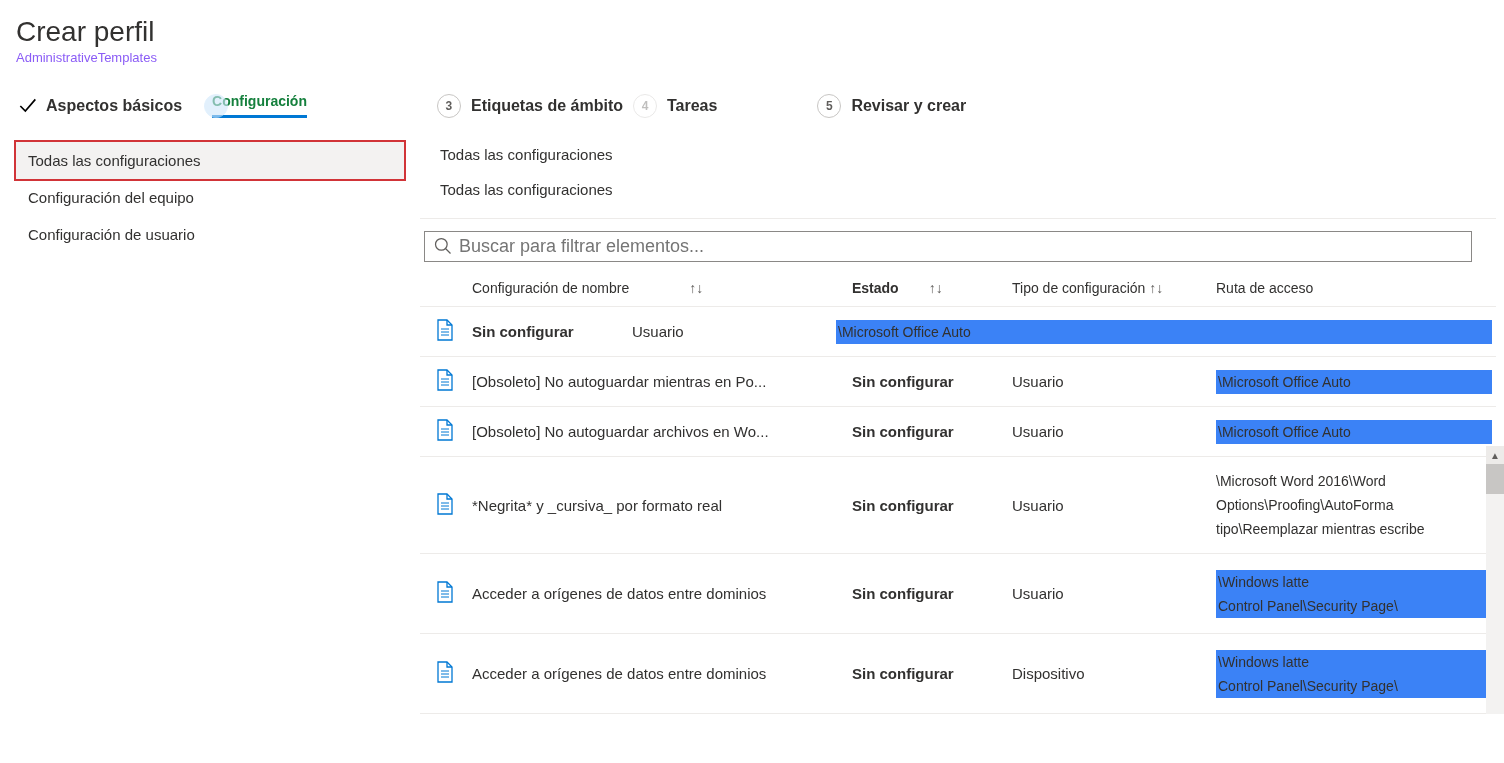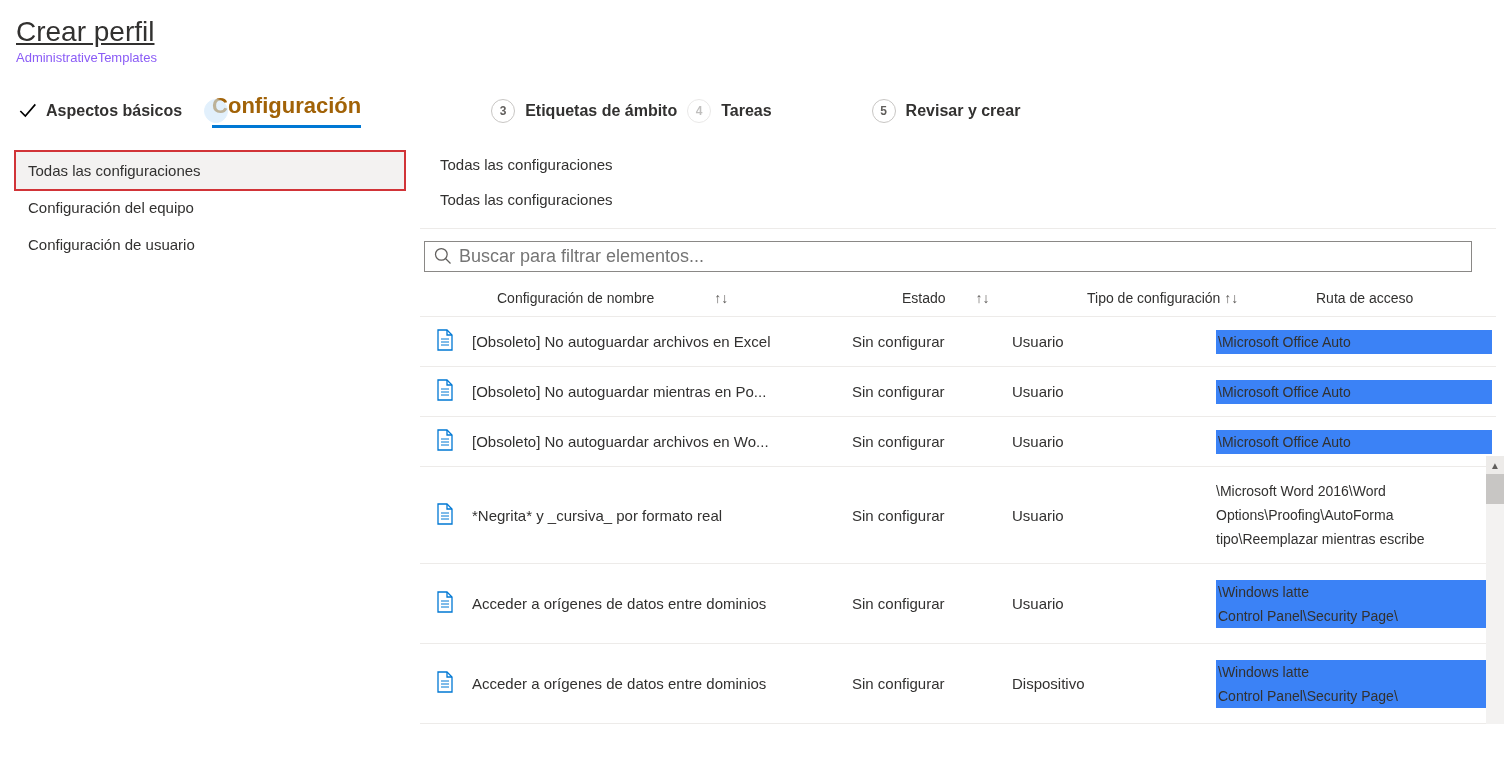--- a/index.html
+++ b/index.html
@@ -1,44 +1,44 @@
 <!DOCTYPE html>
 <html><head>
 <meta charset="utf-8">
 <style>
 * { box-sizing: border-box; margin: 0; padding: 0; }
 body { font-family: "Segoe UI", Arial, sans-serif; font-size: 14px; color: #323130; background: #fff; width: 1504px; }
 .hdr { padding: 16px 16px 4px 16px; }
-.hdr h1 { font-size: 28px; font-weight: 400; color: #323130; text-decoration: underline; }
+.hdr h1 { font-size: 28px; font-weight: 400; color: #323130; }
 .hdr .sub { font-size: 13px; color: #8b5cf6; margin-top: 2px; }
 .wizard-row { display: flex; align-items: center; gap: 0; padding: 24px 16px 16px 16px; font-weight: bold; }
 .step { display: flex; align-items: center; margin-right: 30px; }
 .step .chk { width: 22px; height: 22px; display: inline-flex; justify-content: center; align-items: center; margin-right: 8px; }
 .step .chk svg { width: 20px; height: 20px; }
 .step .lbl { font-size: 16px; }
-.step.active .lbl { font-size: 22px; color: #a16207; border-bottom: 3px solid #0078d4; padding-bottom: 6px; text-align: right; }
+.step.active .lbl { font-size: 14px; color: #15803d; border-bottom: 3px solid #0078d4; padding-bottom: 6px; text-align: right; }
 .step .dot { position: relative; width: 24px; height: 24px; border-radius: 50%; border:1px solid #c8c6c4; display:inline-flex; align-items:center; justify-content:center; font-size: 12px; color:#605e5c; margin-right: 10px; }
 .main { display: flex; }
 .side { width: 420px; padding: 8px 16px; }
 .side-item { padding: 10px 12px; font-size: 15px; cursor: pointer; }
 .side-item.sel { background: #f3f2f1; outline: 2px solid #d13438; }
 .side-item.indent { }
 .content { flex:1; padding: 0 8px 0 0; position: relative; }
 .bc { padding: 8px 0 8px 20px; font-size: 15px; }
 .bc div { padding: 4px 0; }
 .divider { border-bottom: 1px solid #edebe9; margin: 8px 0 12px 0; }
 .search-wrap { display:flex; align-items:flex-start; border:1px solid #8a8886; padding: 4px 8px; margin: 0 24px 0 4px; }
 .search-wrap .icn { width:20px; height:20px; margin-right:6px; }
 .search-wrap input { border:0; outline:0; flex:1; font-size:18px; color:#605e5c; font-family: inherit; }
 .tbl { margin-top: 8px; }
-.thead { display:flex; align-items:center; padding: 10px 4px; border-bottom:1px solid #edebe9;gap:25px; }
+.thead { display:flex; align-items:center; padding: 10px 4px; border-bottom:1px solid #edebe9; }
 .thead .col { font-size: 14px; color:#323130; }
 .col-icon { width: 48px; }
 .col-name { width: 380px; padding-left: 0; }
-.col-state { width: 160px; }
+.col-state { width: 160px; font-weight: bold; }
 .col-type { width: 180px; }
 .col-path { flex:1;margin-left:24px; }
 .sortic { display:inline-block; margin-left: 60px; color:#605e5c; font-size:14px; }
 .sortic.right { margin-left: 30px; }
 .sortic.mini { margin-left: 4px; }
 .row { display:flex; align-items:center; padding: 12px 4px; border-bottom:1px solid #edebe9; }
 .row.tall { align-items: center; min-height: 80px; }
 .row .col { font-size: 15px; }
 .doc-ic { width:18px; height:22px; margin-left: 12px; }
 .ellips { overflow:hidden; text-overflow:ellipsis; white-space:nowrap; }
@@ -117,21 +117,20 @@
       </div>
       <div id="tbody">
           <div class="row">
             <div class="col col-icon"><svg class="doc-ic" viewBox="0 0 18 22">
                 <path d="M2 1 H11 L16 6 V21 H2 Z" fill="none" stroke="#0078d4" stroke-width="1.3"></path>
                 <path d="M11 1 V6 H16" fill="none" stroke="#0078d4" stroke-width="1.3"></path>
                 <line x1="5" y1="10" x2="13" y2="10" stroke="#0078d4"></line>
                 <line x1="5" y1="13" x2="13" y2="13" stroke="#0078d4"></line>
                 <line x1="5" y1="16" x2="13" y2="16" stroke="#0078d4"></line>
               </svg></div>
-            <div class="col col-name ellips">[Obsoleto] No autoguardar archivos en Excel</div>
             <div class="col col-state">Sin configurar</div>
             <div class="col col-type">Usuario</div>
             <div class="col col-path">
               <div class="path-multi">
                 <span class="path-box">\Microsoft Office Auto</span>
               </div>
             </div>
           </div>
           <div class="row">
             <div class="col col-icon"><svg class="doc-ic" viewBox="0 0 18 22">

